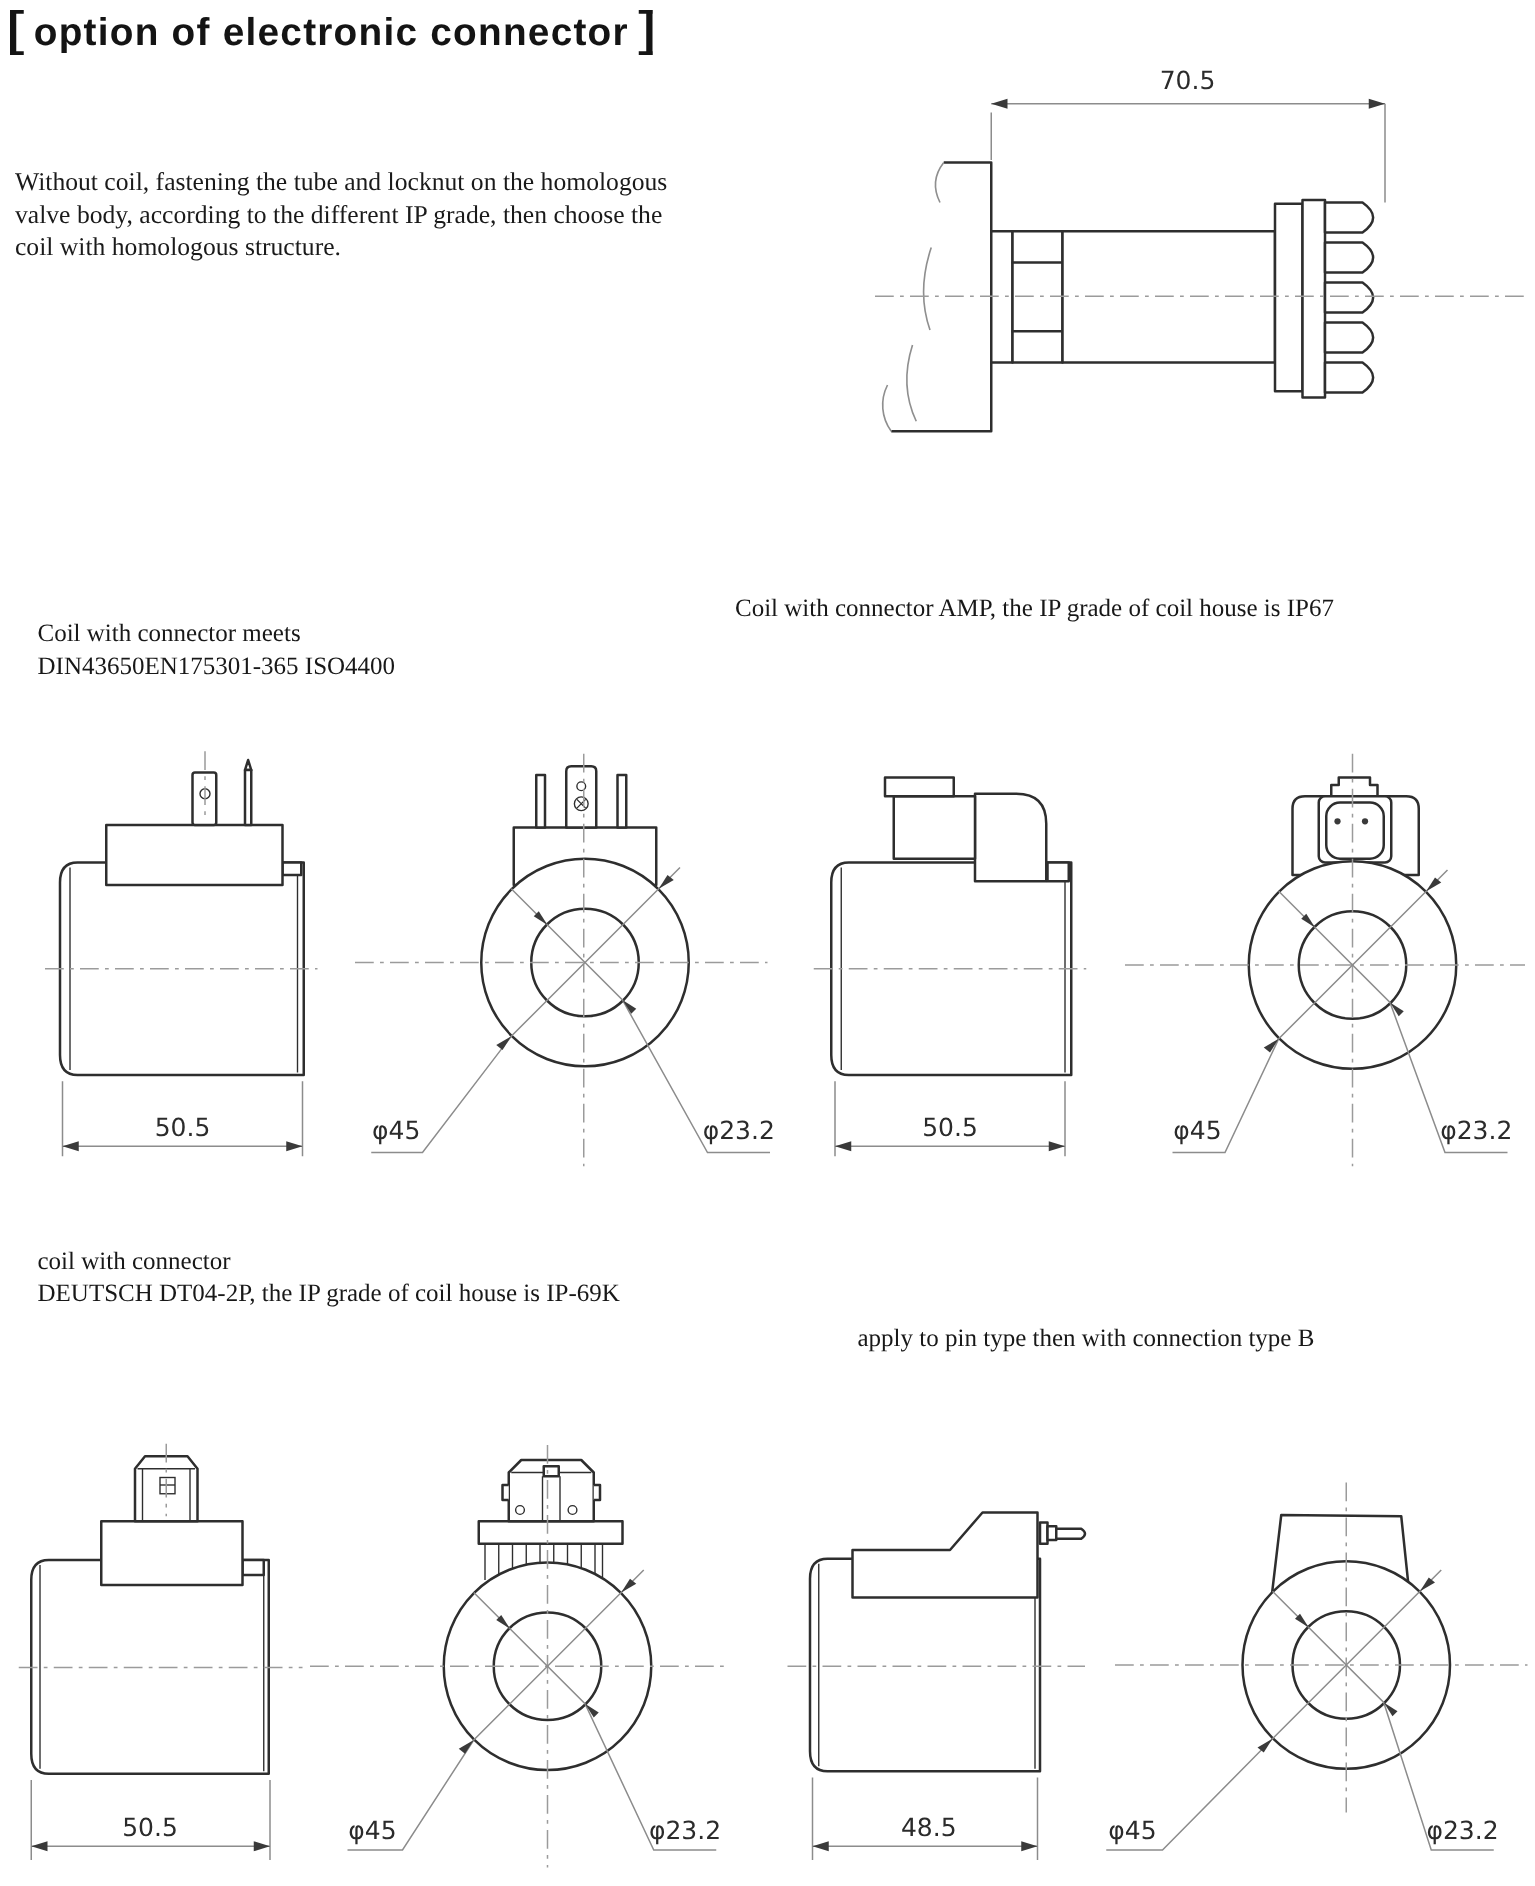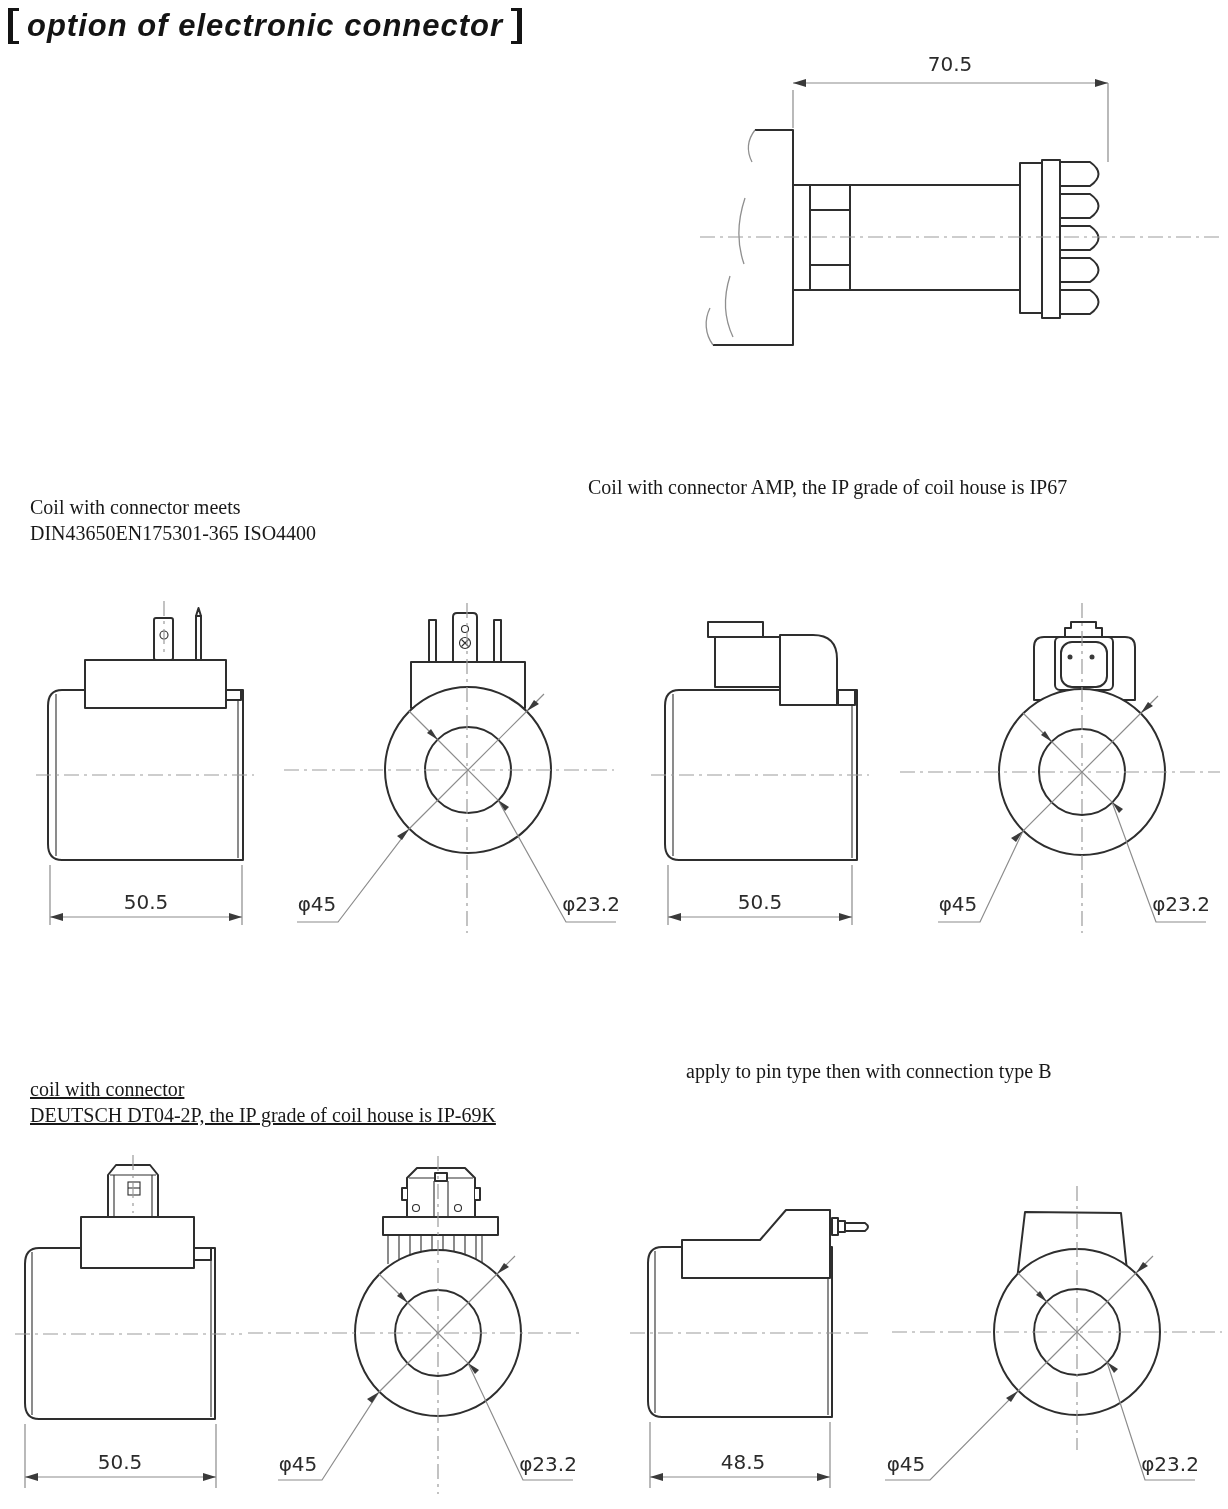--- a/index.html
+++ b/index.html
@@ -2,21 +2,21 @@
 <html><head>
 <meta charset="utf-8">
 <style>
   html,body { margin:0; padding:0; background:#e8e8e8; }
   .page {
     position:relative; width:1228px; height:1509px; margin:0 auto;
     background:#ffffff; overflow:hidden;
     font-family:"Liberation Serif", serif; color:#1a1a1a;
   }
   
-  .title-row { position:absolute; left:8px; top:8px; display:flex; align-items:center; gap:8px;font-style:italic; }
+  .title-row { position:absolute; left:8px; top:8px; display:flex; align-items:center; gap:8px; }
   .title-text { font-family:"Liberation Sans", sans-serif; font-weight:600; font-size:31px; color:#141414; letter-spacing:1px; }
   .lens { display:inline-block; width:11px; height:36px; box-sizing:border-box; }
   .lens.l { border-left:5px solid #141414; border-top:3px solid #141414; border-bottom:3px solid #141414; }
   .lens.r { border-right:5px solid #141414; border-top:3px solid #141414; border-bottom:3px solid #141414; }
   
   .intro { position:absolute; left:12px; top:112px; width:700px; font-size:20.5px; line-height:26px; white-space:pre-line; }
   .caption { position:absolute; font-size:20px; line-height:26px; color:#181818; }
   
   svg.drawing { position:absolute; overflow:visible; }
   .wf { fill:#ffffff; stroke:#2e2e2e; stroke-width:2; stroke-linejoin:round; }
@@ -32,20 +32,23 @@
 <body>
 
 <div class="page">
 
   <div class="title-row">
     <span class="lens l"></span>
     <span class="title-text">option of electronic connector</span>
     <span class="lens r"></span>
   </div>
 
+  <p class="intro">Without coil, fastening the tube and locknut on the homologous
+valve body, according to the different IP grade, then choose the
+coil with homologous structure.</p>
 
   <svg class="drawing" style="left:690px; top:40px;" width="540" height="320" viewBox="0 0 540 320">
     <g>
       <path class="wf" d="M 65,90 H 103 V 305 H 23"></path>
       <path class="brk" d="M 65,90 C 58,99 56,110 62,122"></path>
       <path class="brk" d="M 55,158 C 47,182 47,204 54,224"></path>
       <path class="brk" d="M 40,236 C 33,258 34,278 43,297"></path>
       <path class="brk" d="M 23,305 C 15,294 14,280 20,268"></path>
     </g>
     <g>
@@ -170,21 +173,21 @@
       <text class="dt" x="68" y="316">φ45</text>
     </g>
     <g>
       <path class="dm" d="M 316,327 H 266 L 222,207 L 162,147 L 133,118"></path>
       <polygon class="ar" points="222,207 233,214 229,218"></polygon>
       <polygon class="ar" points="162,147 151,140 155,136"></polygon>
       <text class="dt" x="291" y="316">φ23.2</text>
     </g>
   </svg>
 
-  <div class="caption" style="left:30px; top:1076px;text-decoration:underline;">
+  <div class="caption" style="left:30px; top:996px;">
     <div>coil with connector</div>
     <div>DEUTSCH DT04-2P, the IP grade of coil house is IP-69K</div>
   </div>
   <div class="caption" style="left:686px; top:1058px;">apply to pin type then with connection type B</div>
 
   <svg class="drawing" style="left:10px; top:1150px;" width="240" height="350" viewBox="0 0 240 350">
     <g>
       <path class="wf" d="M 29,98 H 205 V 269 H 29 Q 15,269 15,253 V 114 Q 15,98 29,98 Z"></path>
       <path class="t1" d="M 22,102 V 265 M 201,100 V 267"></path>
     </g>

